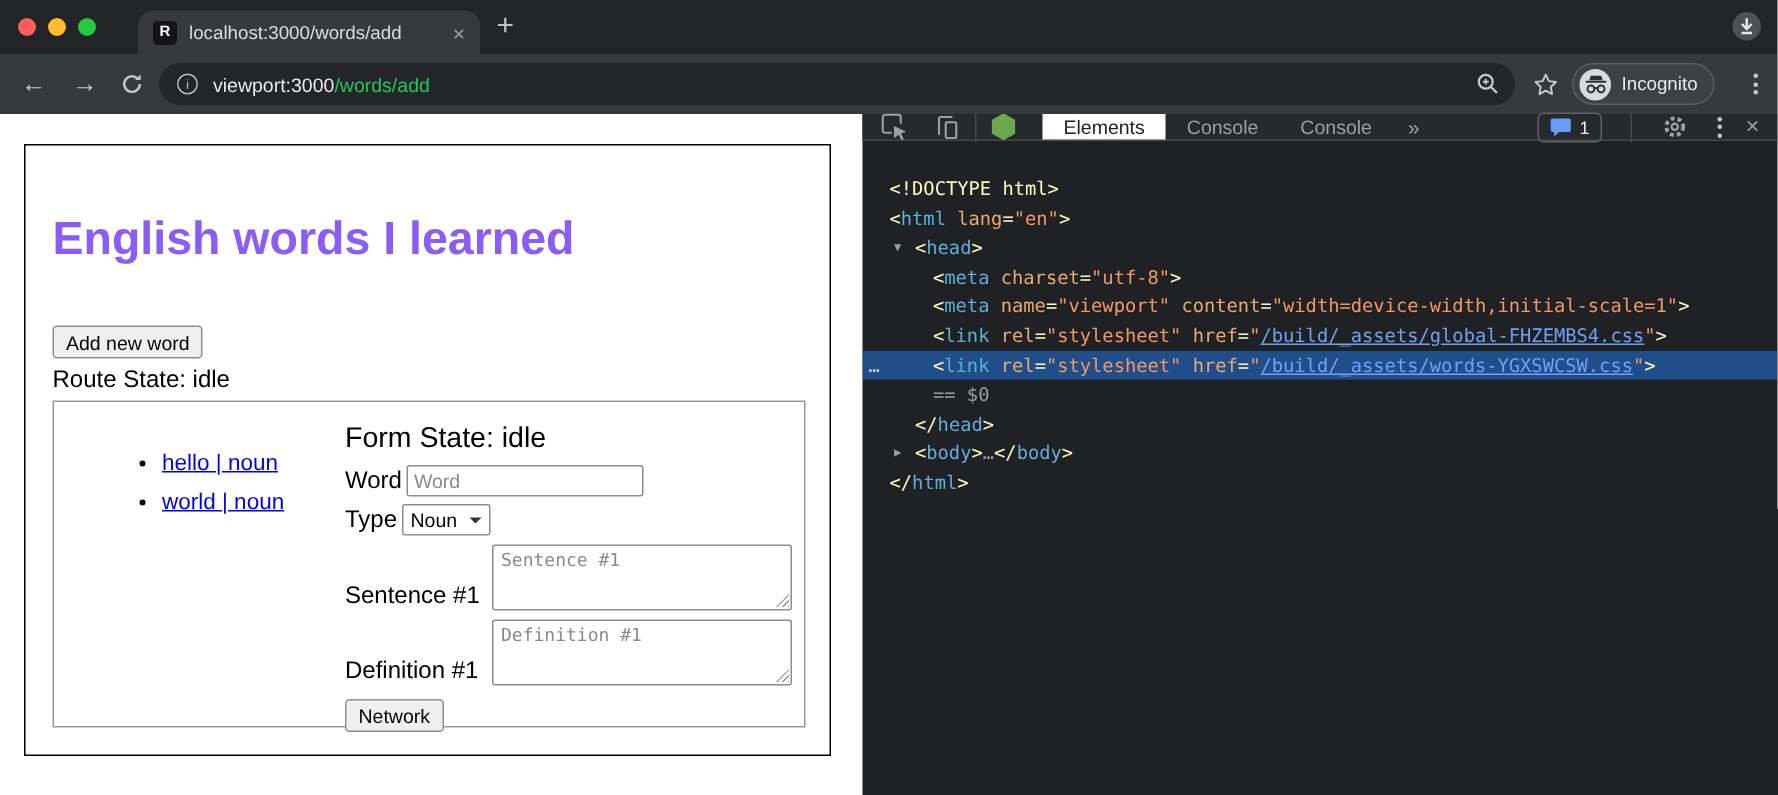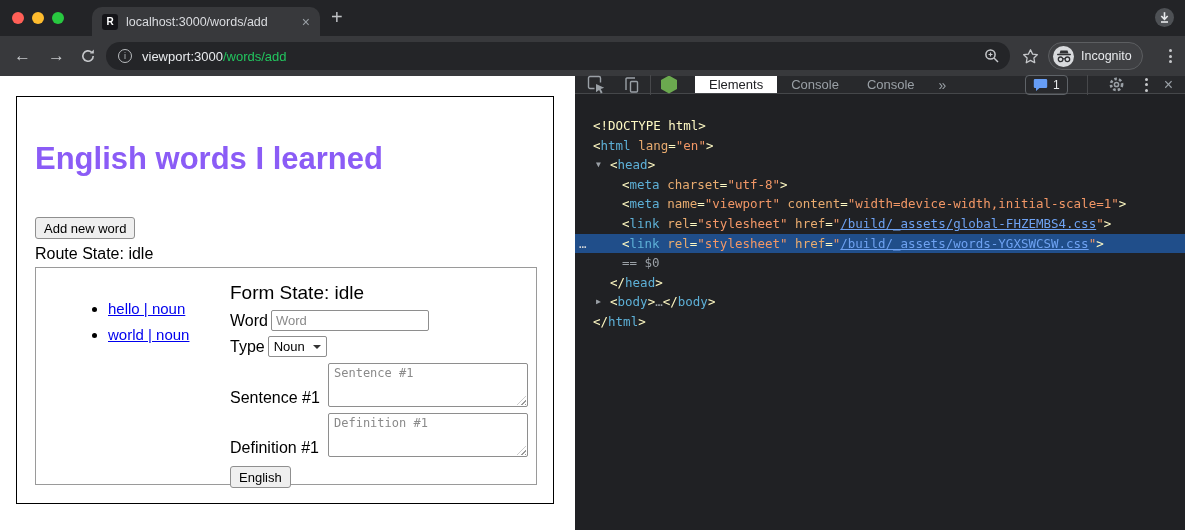--- a/index.html
+++ b/index.html
@@ -221,21 +221,21 @@
               <span class="ta-wrap">
                 <textarea placeholder="Sentence #1" style=""></textarea>
               </span>
             </div>
             <div class="frow ta">
               <span class="flabel wide">Definition #1</span>
               <span class="ta-wrap">
                 <textarea placeholder="Definition #1" style=""></textarea>
               </span>
             </div>
-            <button class="native-btn submit-btn">English</button>
+            <button class="native-btn submit-btn">Network</button>
           </div>
         </div>
       </div>
     </div>
 
     <div class="devtools">
       <div class="dt-toolbar">
         <span class="dt-ic inspect-ic">
           <svg width="19" height="19" viewBox="0 0 19 19">
             <path d="M7.5 13.5 H3 A1.5 1.5 0 0 1 1.5 12 V3 A1.5 1.5 0 0 1 3 1.5 H12 A1.5 1.5 0 0 1 13.5 3 V7.5" fill="none" stroke="#9aa0a6" stroke-width="1.4"></path>

